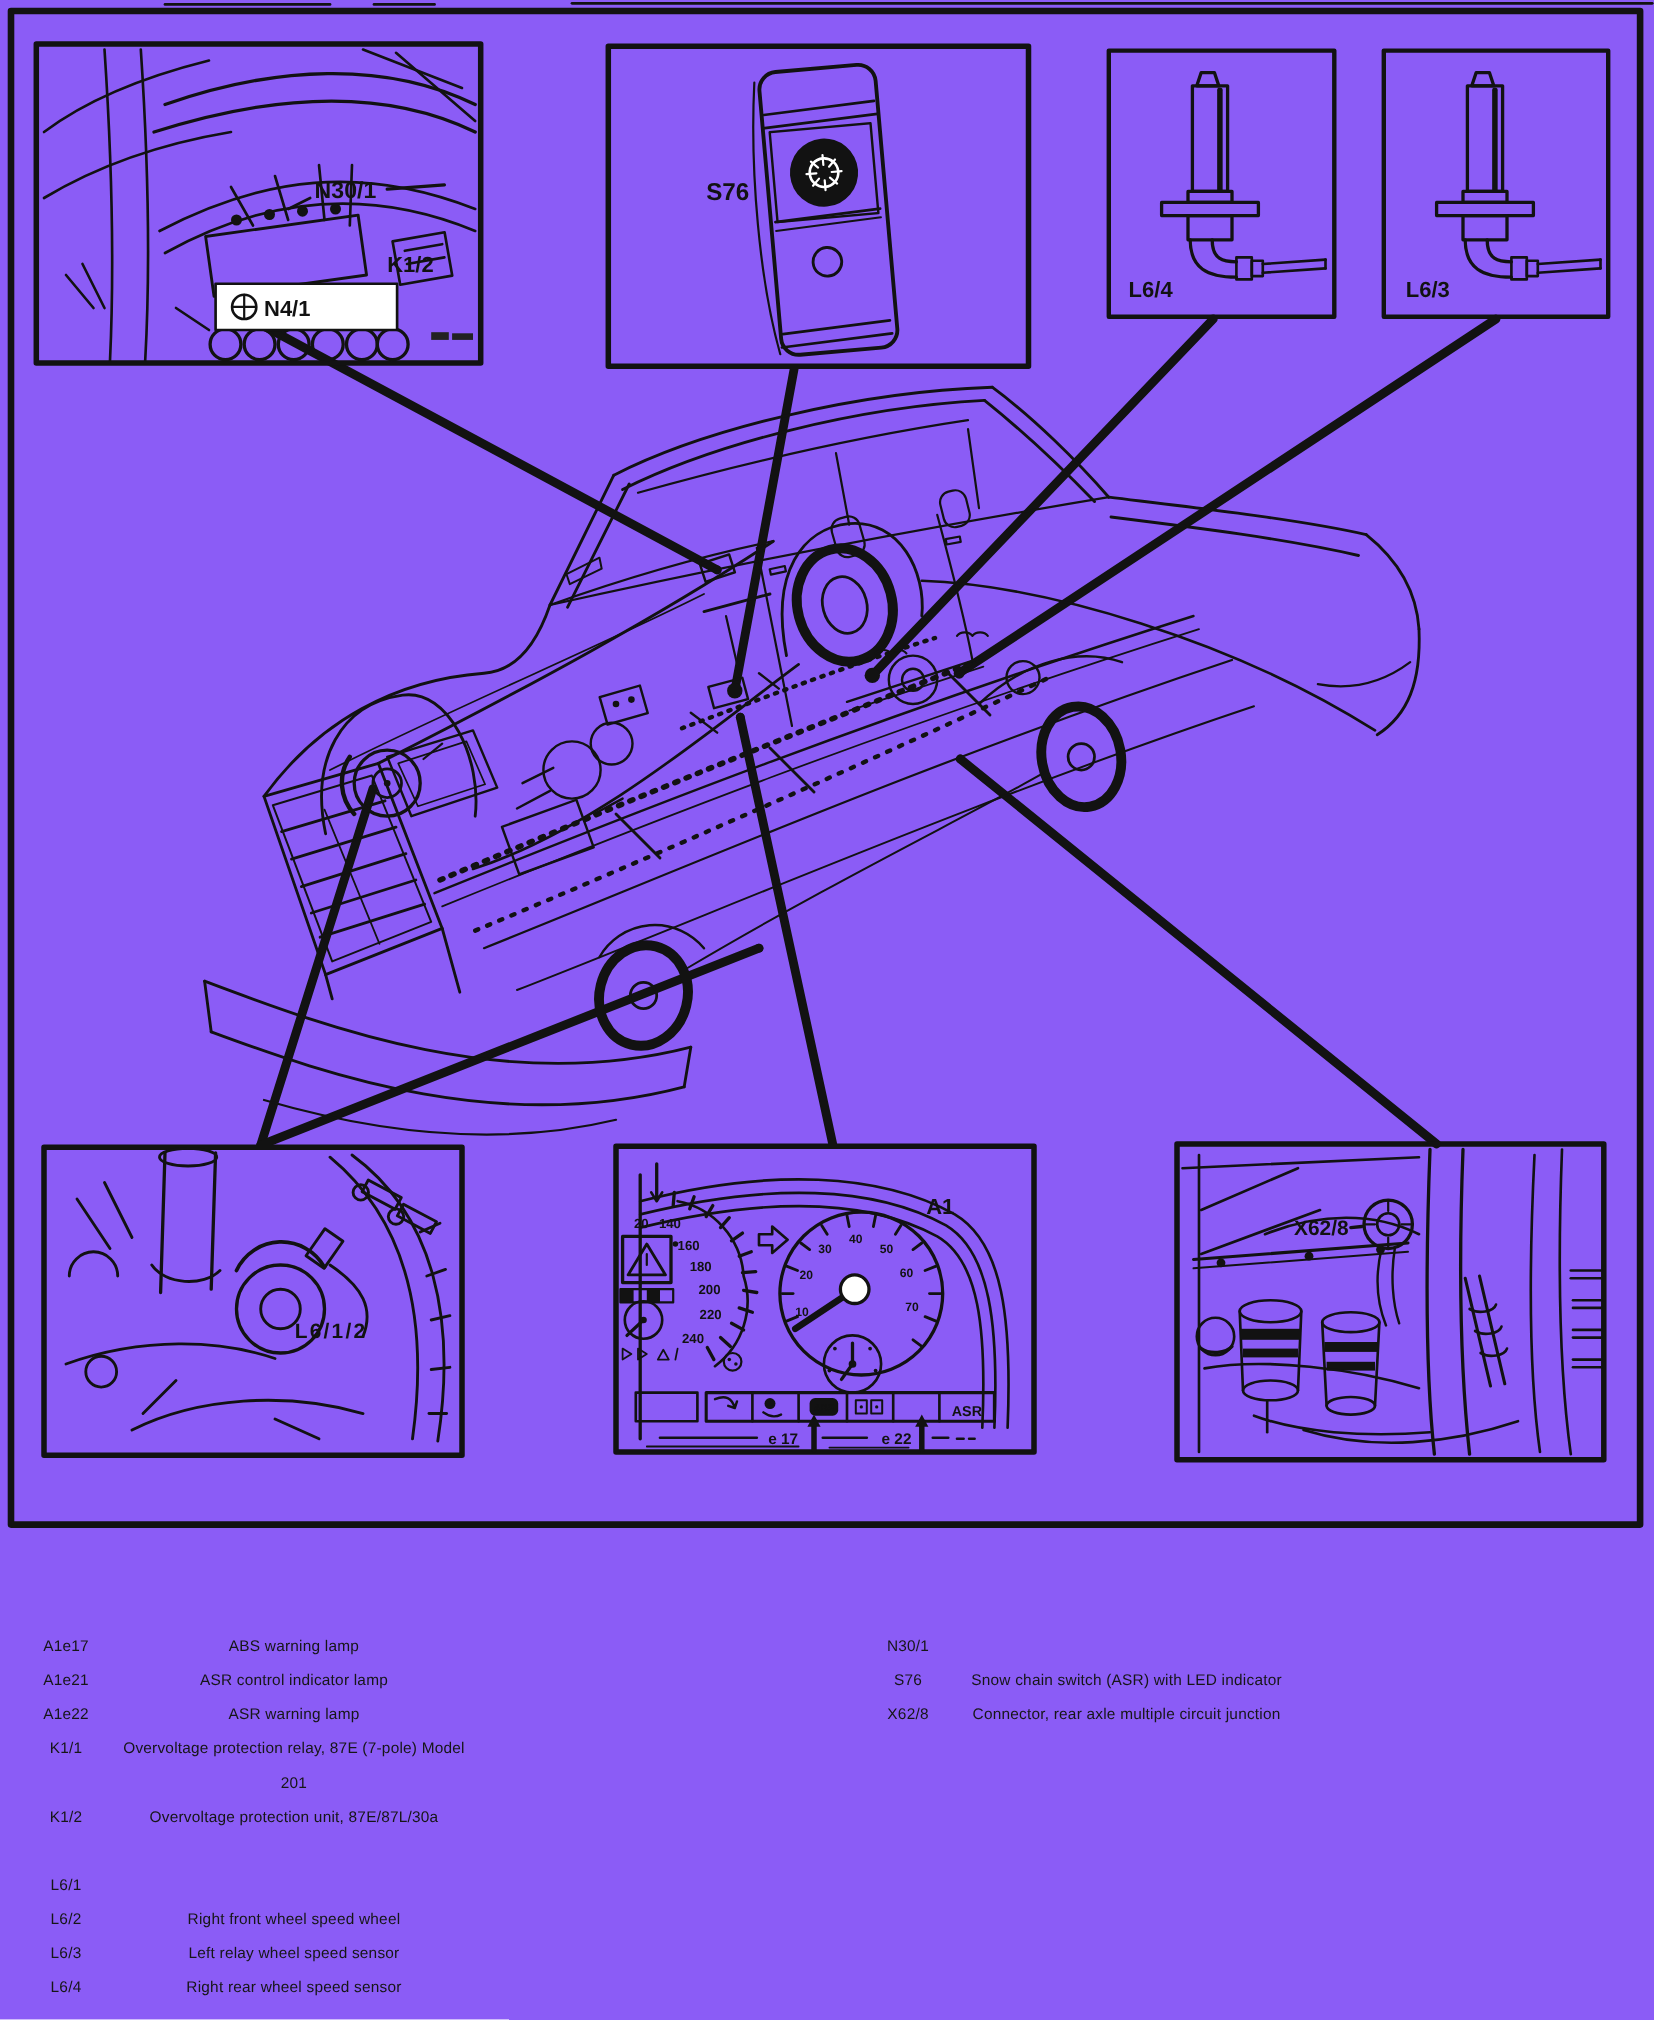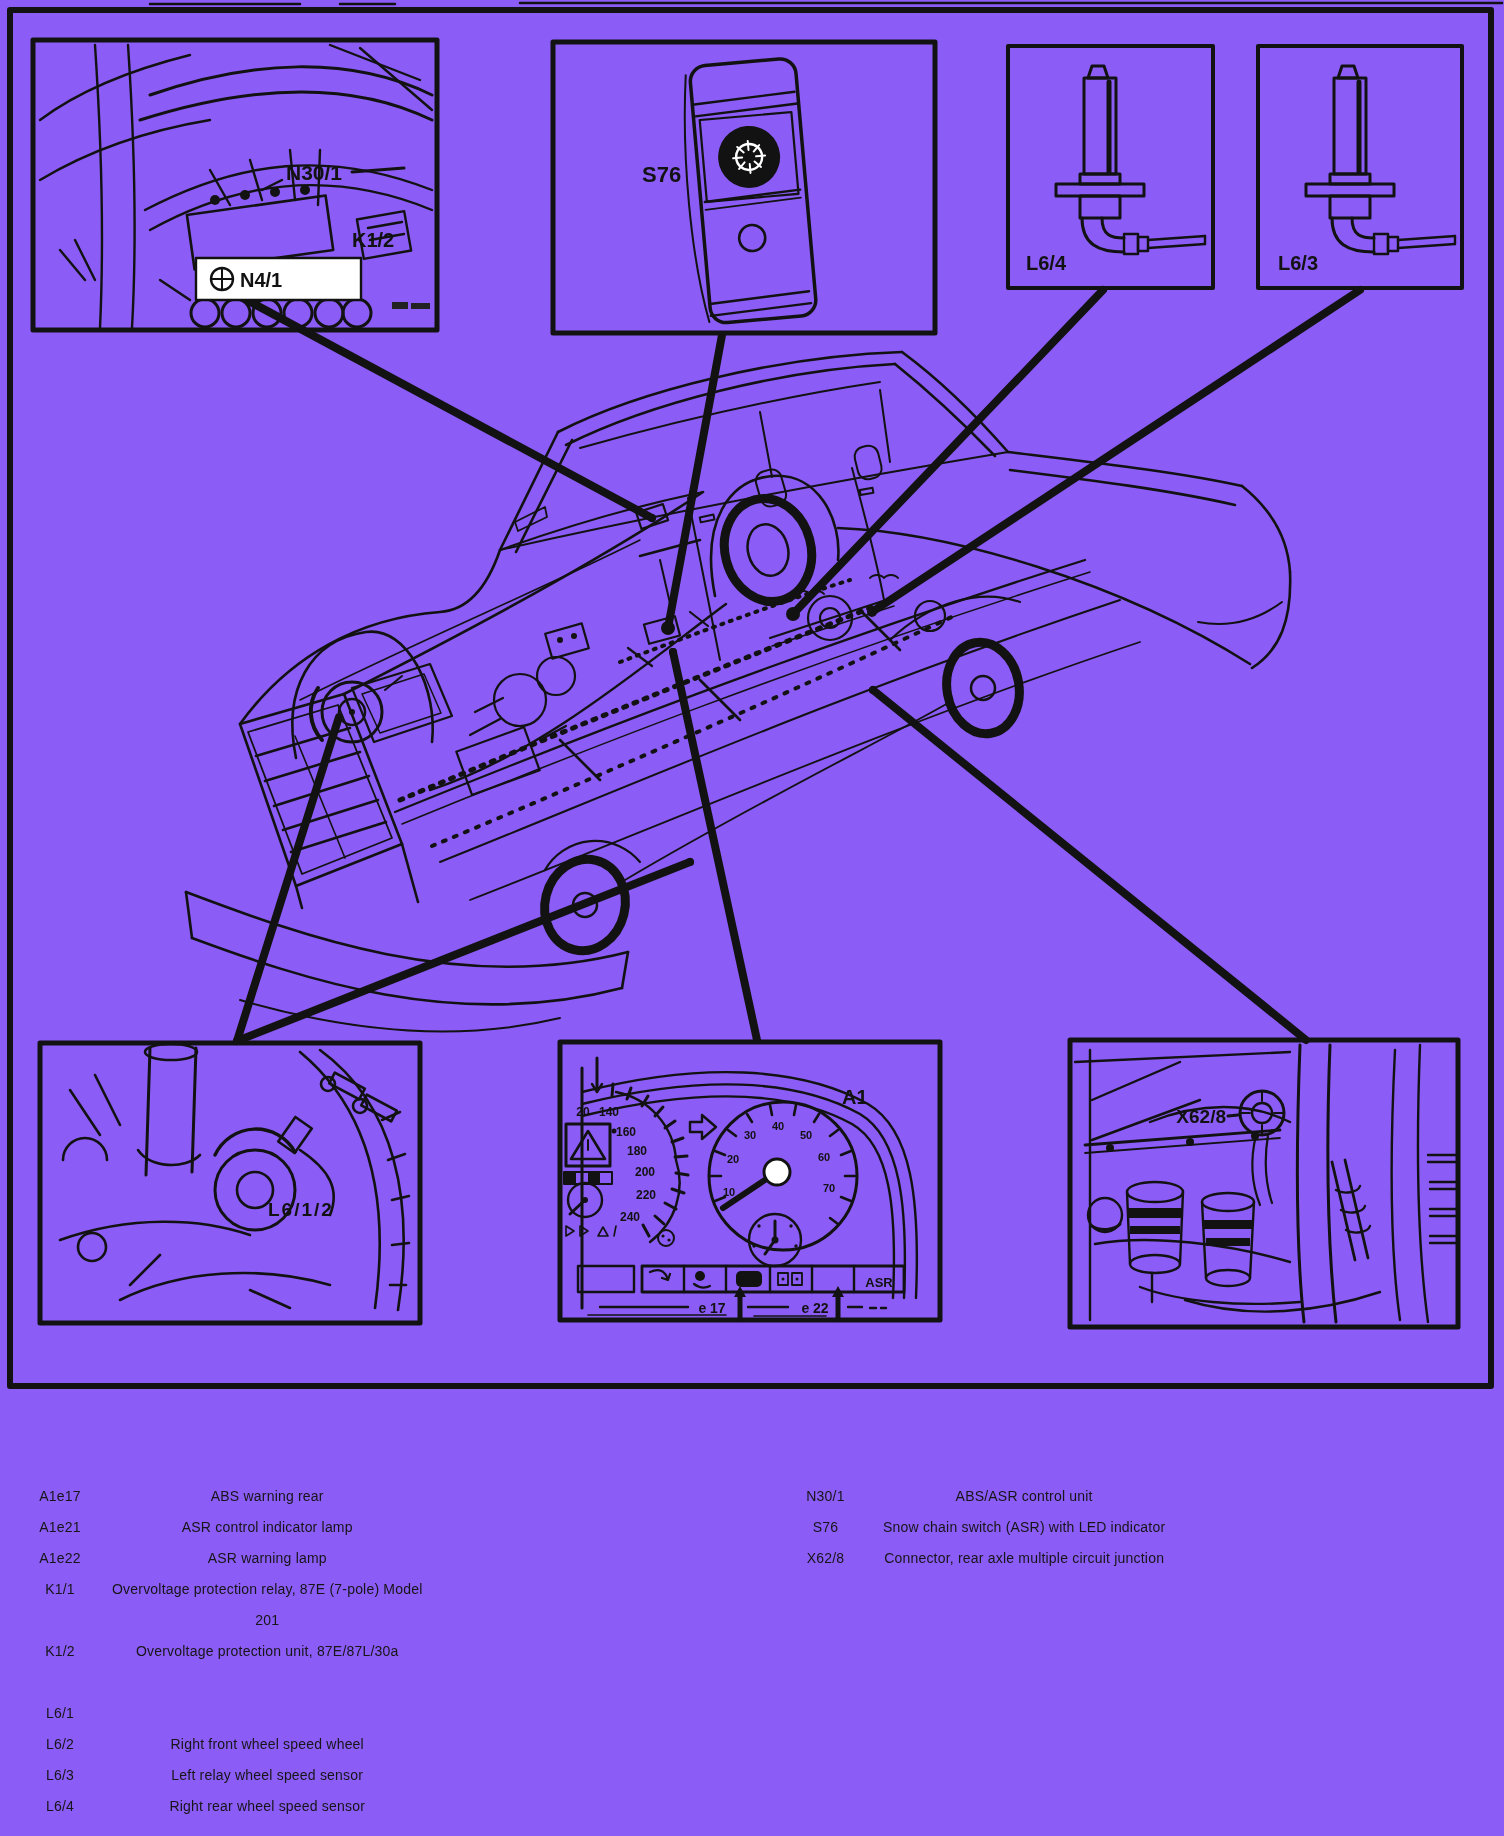--- a/index.html
+++ b/index.html
@@ -558,21 +558,21 @@
       <path d="M1228,1116 L1238,1115" stroke-width="3"></path>
       <text x="1226" y="1123" class="lbl" font-size="19" text-anchor="end" fill="#121212" stroke="none">X62/8</text>
     </g>
 
   </g>
 </svg>
 
 <div class="legend-col" style="left:8px;top:1481px;">
   <div class="lrow">
         <span class="lcode">A1e17</span>
-        <span class="ldesc">ABS warning rear</span>
+        <span class="ldesc">ABS warning lamp</span>
       </div>
   <div class="lrow">
         <span class="lcode">A1e21</span>
         <span class="ldesc">ASR control indicator lamp</span>
       </div>
   <div class="lrow">
         <span class="lcode">A1e22</span>
         <span class="ldesc">ASR warning lamp</span>
       </div>
   <div class="lrow">
@@ -603,21 +603,20 @@
       </div>
   <div class="lrow">
         <span class="lcode">L6/4</span>
         <span class="ldesc">Right rear wheel speed sensor</span>
       </div>
 </div>
 
 <div class="legend-col" style="left:768px;top:1481px;">
   <div class="lrow">
         <span class="lcode-r">N30/1</span>
-        <span class="ldesc">ABS/ASR control unit</span>
       </div>
   <div class="lrow">
         <span class="lcode-r">S76</span>
         <span class="ldesc">Snow chain switch (ASR) with LED indicator</span>
       </div>
   <div class="lrow">
         <span class="lcode-r">X62/8</span>
         <span class="ldesc">Connector, rear axle multiple circuit junction</span>
       </div>
 </div>

